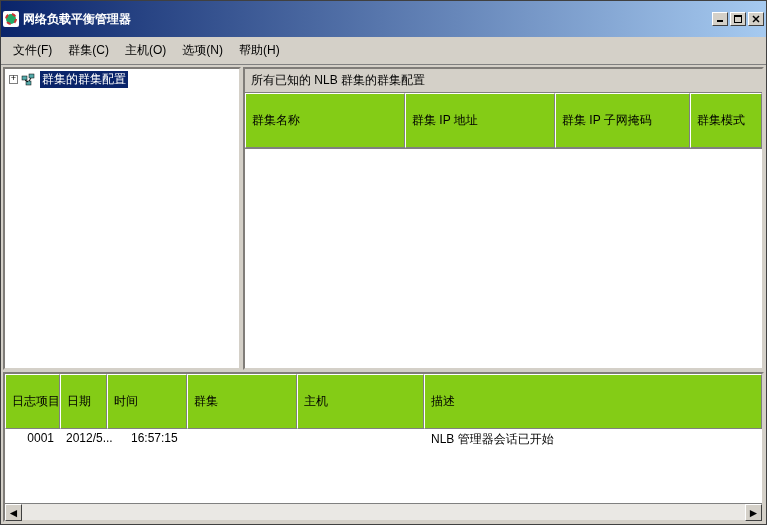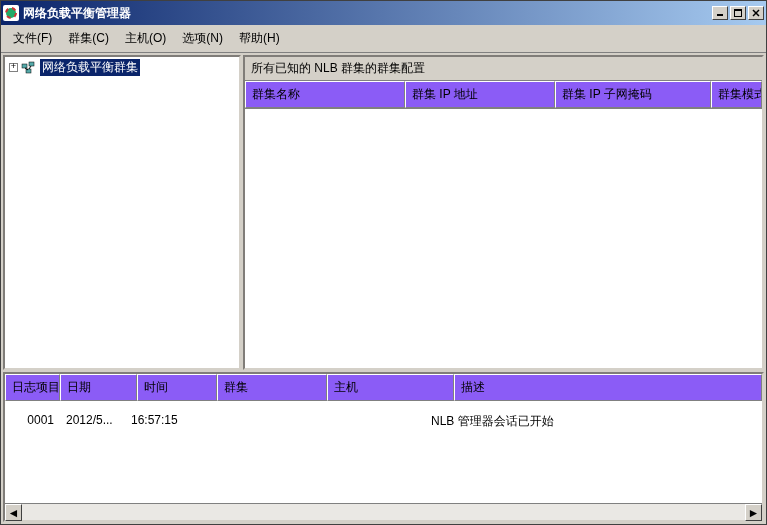--- a/index.html
+++ b/index.html
@@ -13,21 +13,21 @@
   }
   .window {
     width: 767px; height: 525px;
     border: 1px solid #404040;
     background: #d4d0c8;
     display: flex;
     flex-direction: column;
   }
   
   .titlebar {
-    height: 24px;
+    height: 36px;
     background: linear-gradient(to right, #0a246a, #a6caf0);
     color: #fff;
     display: flex;
     align-items: center;
     padding: 0 2px;
     font-weight: bold;
   }
   .titlebar .appicon {
     width: 16px; height: 16px;
     background: #fff;
@@ -116,22 +116,22 @@
     border-bottom: 1px solid #808080;
   }
   .colheaders {
     display: flex;
     background: #d4d0c8;
     border-bottom: 1px solid #808080;
   }
   .colheader {
     border: 1px solid;
     border-color: #fff #808080 #808080 #fff;
-    padding: 4px 6px;
-    background: #8b5cf6;
+    padding: 18px 6px;
+    background: #84cc16;
     white-space: nowrap;
     overflow: hidden;
     cursor: pointer;
   }
   .rightbody {
     flex: 1; background: #fff;
   }
   
   .bottompane {
     height: 150px;
@@ -141,21 +141,21 @@
     background: #fff;
     border: 2px inset #d4d0c8;
   }
   .logheaders {
     display: flex;
     background: #d4d0c8;
     border-radius: 11px;
   }
   .logrow {
     display: flex;
-    padding: 12px 0;
+    padding: 2px 0;
   }
   .logcell {
     padding: 0 6px;
     white-space: nowrap;
     overflow: hidden;
   }
   .logbody { flex:1; background:#fff; overflow:auto; }
   
   .hscroll {
     height: 17px;
@@ -222,40 +222,40 @@
         <span class="expander">+</span>
         <span class="treeicon">
           <svg width="16" height="14" viewBox="0 0 16 14">
             <rect x="1" y="3" width="5" height="4" fill="#5aa" stroke="#000" stroke-width="0.5"></rect>
             <rect x="8" y="1" width="5" height="4" fill="#5aa" stroke="#000" stroke-width="0.5"></rect>
             <rect x="5" y="8" width="5" height="4" fill="#5aa" stroke="#000" stroke-width="0.5"></rect>
             <line x1="4" y1="7" x2="7" y2="9" stroke="#000"></line>
             <line x1="10" y1="5" x2="8" y2="8" stroke="#000"></line>
           </svg>
         </span>
-        <span class="treelabel selected">网络负载平衡群集</span>
+        <span class="treelabel selected">群集的群集配置</span>
       </div>
     </div>
 
     <div class="pane rightpane">
       <div class="caption">所有已知的 NLB 群集的群集配置</div>
       <div class="colheaders">
         <div class="colheader" style="width:160px">群集名称</div>
         <div class="colheader" style="width:150px">群集 IP 地址</div>
-        <div class="colheader" style="width:156px">群集 IP 子网掩码</div>
+        <div class="colheader" style="width:135px">群集 IP 子网掩码</div>
         <div class="colheader" style="flex:1">群集模式</div>
       </div>
       <div class="rightbody"></div>
     </div>
   </div>
 
   <div class="bottompane">
     <div class="logheaders">
       <div class="colheader" style="width:55px">日志项目</div>
-      <div class="colheader" style="width:77px">日期</div>
+      <div class="colheader" style="width:47px">日期</div>
       <div class="colheader" style="width:80px">时间</div>
       <div class="colheader" style="width:110px">群集</div>
       <div class="colheader" style="width:127px">主机</div>
       <div class="colheader" style="flex:1">描述</div>
     </div>
     <div class="logbody" id="logbody">
         <div class="logrow">
           <div class="logcell" style="width: 55px; text-align: right;">0001</div>
           <div class="logcell" style="width: 65px;">2012/5...</div>
           <div class="logcell" style="width: 80px;">16:57:15</div>

